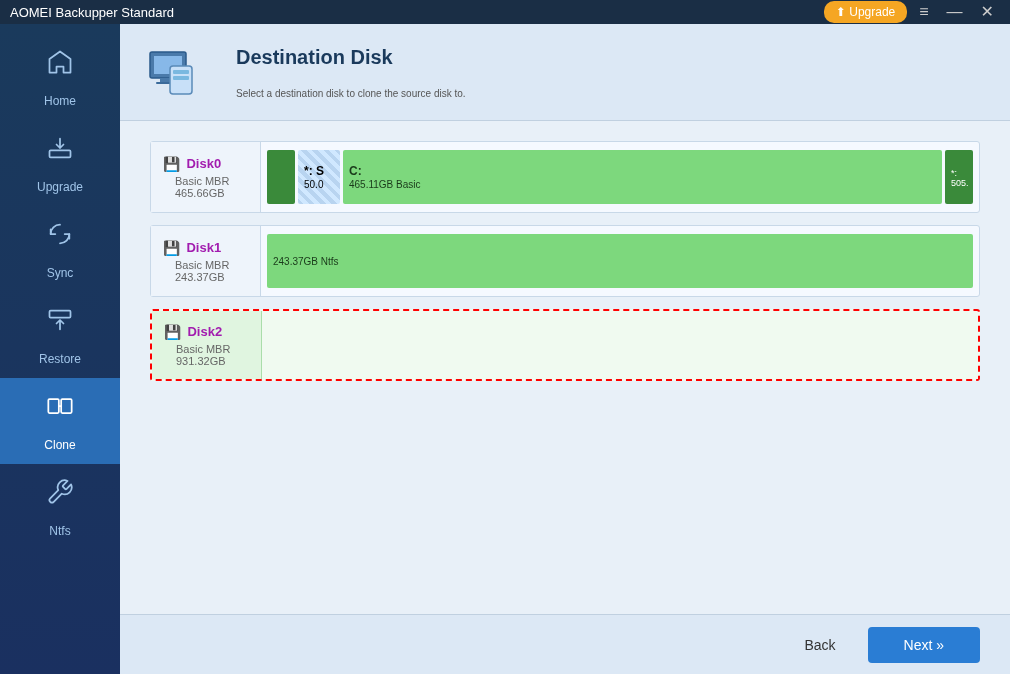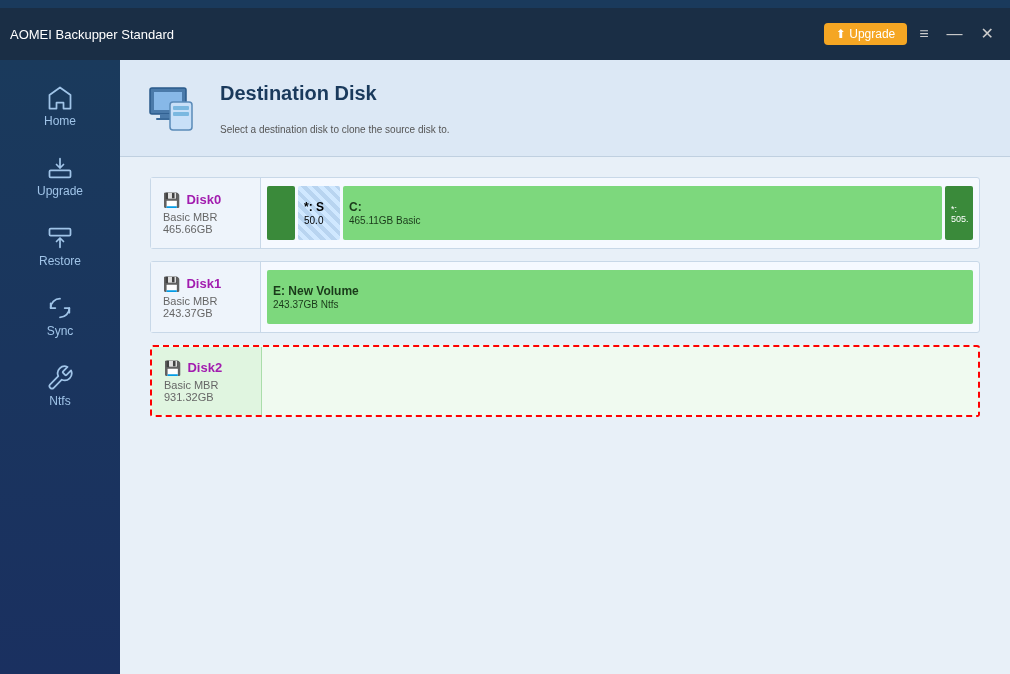--- a/index.html
+++ b/index.html
@@ -9,48 +9,47 @@
       background: #1a3a5c;
       font-family: 'Segoe UI', Arial, sans-serif;
       overflow: hidden;
       display: flex;
       flex-direction: column;
     }
 
     
     .title-bar {
       background: #1a2e45;
-      height: 52px;
+      height: 24px;
       display: flex;
       align-items: center;
       justify-content: space-between;
       padding: 0 10px;
       flex-shrink: 0;
-      margin-top: 8px;
     }
     .title-bar-left {
       display: flex;
       align-items: center;
       gap: 8px;
     }
     .title-bar-title {
       color: #ffffff;
       font-size: 13px;
       font-weight: 400;
     }
     .title-bar-controls {
       display: flex;
       align-items: center;
       gap: 6px;
     }
     .upgrade-btn {
       background: #f5a623;
       color: #fff;
       border: none;
-      border-radius: 4px;
+      border-radius: 10px;
       padding: 4px 12px;
       font-size: 12px;
       cursor: pointer;
       display: flex;
       align-items: center;
       gap: 4px;
     }
     .title-btn {
       background: none;
       border: none;
@@ -80,21 +79,21 @@
     }
     .sidebar-item {
       width: 100%;
       display: flex;
       flex-direction: column;
       align-items: center;
       padding: 12px 0;
       cursor: pointer;
       color: #a0c4e8;
       font-size: 12px;
-      gap: 0;
+      gap: 16px;
     }
     .sidebar-item.active {
       background: #2a6db5;
       color: #ffffff;
     }
     .sidebar-icon {
       width: 32px;
       height: 32px;
       display: flex;
       align-items: center;
@@ -116,21 +115,21 @@
       flex-direction: column;
       overflow: hidden;
     }
 
     
     .page-header {
       background: #dce8f5;
       padding: 18px 30px 18px 20px;
       display: flex;
       align-items: center;
-      gap: 20px;
+      gap: 36px;
       border-bottom: 1px solid #c0d0e0;
     }
     .header-icon {
       width: 60px;
       height: 60px;
       display: flex;
       align-items: center;
       justify-content: center;
     }
     .header-text h2 {
@@ -189,20 +188,21 @@
     }
     .disk-label {
       font-size: 13px;
       font-weight: 600;
       color: #a21caf;
     }
     .disk-meta {
       font-size: 11px;
       color: #666;
       margin-top: 3px;
+      margin-left: 12px;
     }
 
     .disk-partitions {
       flex: 1;
       display: flex;
       align-items: center;
       padding: 8px 6px;
       gap: 3px;
     }
 
@@ -317,38 +317,48 @@
             <path d="M12 4v8m0 0l-3-3m3 3l3-3" stroke-linecap="round" stroke-linejoin="round"></path>
             <rect x="3" y="14" width="18" height="6" rx="1"></rect>
           </svg>
       </div>
       <span>Upgrade</span>
     </div>
 
     <div class="sidebar-item">
       <div class="sidebar-icon">
         <svg viewBox="0 0 24 24">
-            <path d="M12 20v-8m0 0l3 3m-3-3l-3 3" stroke-linecap="round" stroke-linejoin="round"></path>
-            <rect x="3" y="4" width="18" height="6" rx="1"></rect>
-          </svg>
-      </div>
-      <span>Restore</span>
-    </div>
-
-    <div class="sidebar-item">
-      <div class="sidebar-icon">
-        <svg viewBox="0 0 24 24">
             <path d="M4 12a8 8 0 018-8v0M20 12a8 8 0 01-8 8" stroke-linecap="round"></path>
             <path d="M4 8l0 4H8" stroke-linecap="round" stroke-linejoin="round"></path>
             <path d="M20 16l0-4h-4" stroke-linecap="round" stroke-linejoin="round"></path>
           </svg>
       </div>
       <span>Sync</span>
     </div>
 
+    <div class="sidebar-item">
+      <div class="sidebar-icon">
+        <svg viewBox="0 0 24 24">
+            <path d="M12 20v-8m0 0l3 3m-3-3l-3 3" stroke-linecap="round" stroke-linejoin="round"></path>
+            <rect x="3" y="4" width="18" height="6" rx="1"></rect>
+          </svg>
+      </div>
+      <span>Restore</span>
+    </div>
+
+    <div class="sidebar-item active">
+      <div class="sidebar-icon">
+        <svg viewBox="0 0 24 24">
+            <rect x="2" y="6" width="9" height="12" rx="1"></rect>
+            <rect x="13" y="6" width="9" height="12" rx="1"></rect>
+            <path d="M11 12h2" stroke-linecap="round"></path>
+          </svg>
+      </div>
+      <span>Clone</span>
+    </div>
 
     <div class="sidebar-item">
       <div class="sidebar-icon">
         <svg viewBox="0 0 24 24">
             <path d="M14.7 6.3a1 1 0 000 1.4l1.6 1.6a1 1 0 001.4 0l3.77-3.77a6 6 0 01-7.94 7.94l-6.91 6.91a2.12 2.12 0 01-3-3l6.91-6.91a6 6 0 017.94-7.94l-3.76 3.76z" stroke-linecap="round" stroke-linejoin="round"></path>
           </svg>
       </div>
       <span>Ntfs</span>
     </div>
 
@@ -415,36 +425,39 @@
             <span style="color:#6a9ac8;font-size:14px;">💾</span>
             <span class="disk-label">Disk1</span>
           </div>
           <div class="disk-meta">
             <span>Basic MBR</span><br>
             <span>243.37GB</span>
           </div>
         </div>
         <div class="disk-partitions">
           <div class="partition-block green-full">
-            <span class="partition-name">E: New Volume</span>
             <span class="partition-size">243.37GB Ntfs</span>
           </div>
         </div>
       </div>
 
       <div class="disk-item selected">
         <div class="disk-info">
           <div class="disk-name-row">
             <span style="color:#6a9ac8;font-size:14px;">💾</span>
             <span class="disk-label">Disk2</span>
           </div>
           <div class="disk-meta">
             <span>Basic MBR</span><br>
             <span>931.32GB</span>
           </div>
         </div>
       </div>
 
     </div>
 
+    <div class="footer">
+      <button class="btn-back">Back</button>
+      <button class="btn-next">Next »</button>
+    </div>
 
   </div>
 </div>
 
 </body></html>

